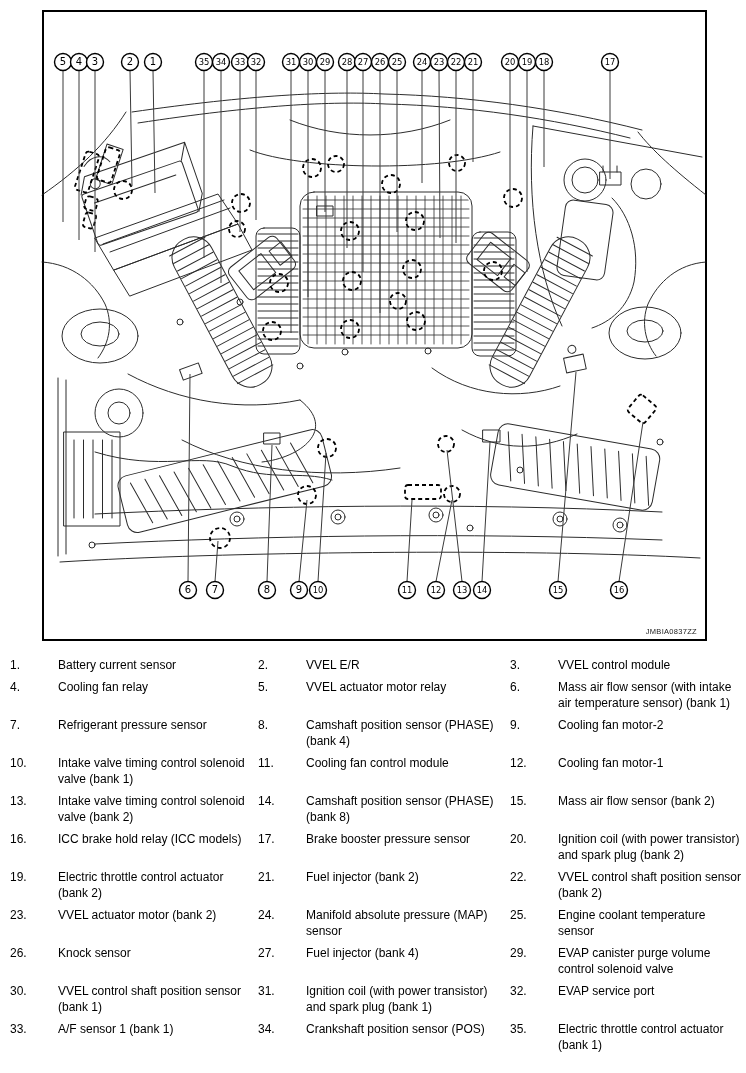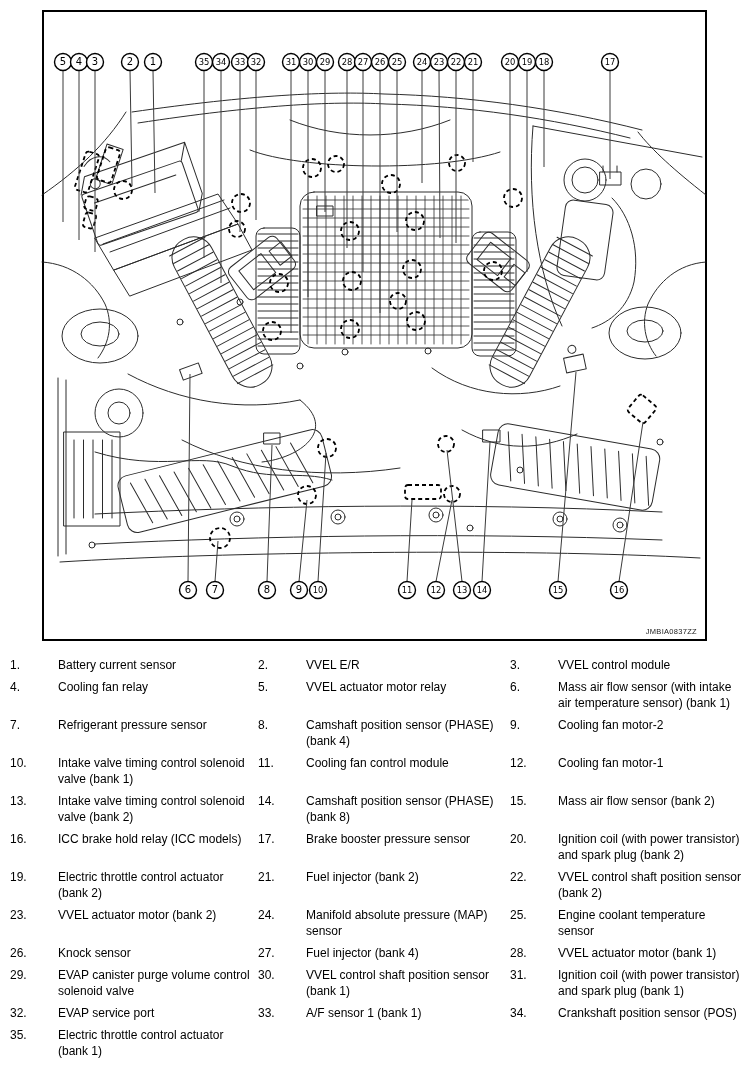--- a/index.html
+++ b/index.html
@@ -477,24 +477,20 @@
       </div>
       <div class="cell">
         <span class="num">26.</span>
         <span class="txt">Knock sensor</span>
       </div>
       <div class="cell">
         <span class="num">27.</span>
         <span class="txt">Fuel injector (bank 4)</span>
       </div>
       <div class="cell">
-        <span class="num">28.</span>
-        <span class="txt">VVEL actuator motor (bank 1)</span>
-      </div>
-      <div class="cell">
         <span class="num">29.</span>
         <span class="txt">EVAP canister purge volume control solenoid valve</span>
       </div>
       <div class="cell">
         <span class="num">30.</span>
         <span class="txt">VVEL control shaft position sensor (bank 1)</span>
       </div>
       <div class="cell">
         <span class="num">31.</span>
         <span class="txt">Ignition coil (with power transistor) and spark plug (bank 1)</span>

